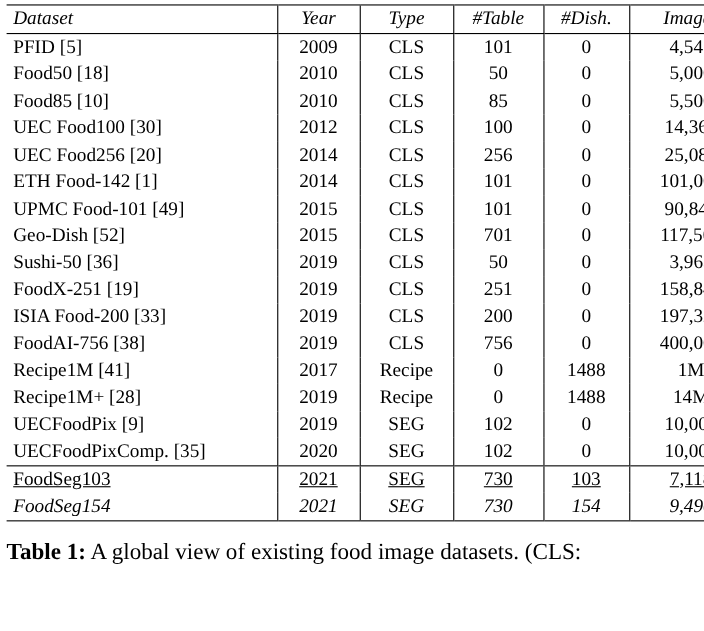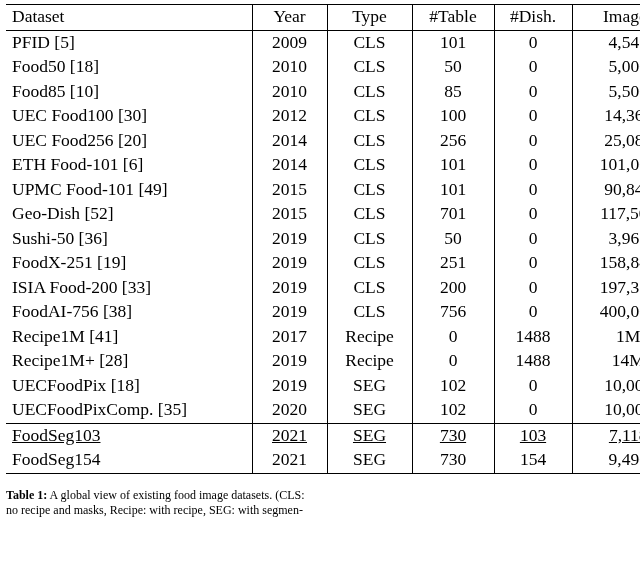--- a/index.html
+++ b/index.html
@@ -39,37 +39,37 @@
   col.c-year    { width: 75px; }
   col.c-type    { width: 85px; }
   col.c-dish    { width: 82px; }
   col.c-ingr    { width: 78px; }
   col.c-images  { width: 112px; }
 
   
   .vr { border-left: 1px solid #000; }
 
   
-  .rule-top td { border-top: 1.6px solid #000; }
+  .rule-top td { border-top: 1.6px solid #000; font-style: italic; }
   .rule-head td { border-bottom: 1.1px solid #000; }
   .rule-mid td { border-top: 1.1px solid #000; text-decoration: underline; }
-  .rule-bottom td { border-bottom: 1.6px solid #000; }
+  .rule-bottom td { border-bottom: 1.6px solid #000; font-style: italic; }
 
   .cell-left { text-align: left; }
   .cell-center { text-align: center; }
 
   .head-cell {
     font-weight: normal;
     font-size: 17.5px;
   }
 
   .caption {
     margin: 14px 6px 0 6px;
     width: 628px;
-    font-size: 12px;
+    font-size: 21px;
     line-height: 1.28;
     text-align: left;
   }
   .caption-line2 {
     
   }
 </style>
 </head>
 <body>
 
@@ -127,21 +127,21 @@
         </tr>
         <tr class="">
           <td class="cell-left">UEC Food256 [20]</td>
           <td class="cell-center vr">2014</td>
           <td class="cell-center vr">CLS</td>
           <td class="cell-center vr">256</td>
           <td class="cell-center vr">0</td>
           <td class="cell-center vr">25,088</td>
         </tr>
         <tr class="">
-          <td class="cell-left">ETH Food-101 [6]</td>
+          <td class="cell-left">ETH Food-142 [1]</td>
           <td class="cell-center vr">2014</td>
           <td class="cell-center vr">CLS</td>
           <td class="cell-center vr">101</td>
           <td class="cell-center vr">0</td>
           <td class="cell-center vr">101,000</td>
         </tr>
         <tr class="">
           <td class="cell-left">UPMC Food-101 [49]</td>
           <td class="cell-center vr">2015</td>
           <td class="cell-center vr">CLS</td>
@@ -199,21 +199,21 @@
         </tr>
         <tr class="">
           <td class="cell-left">Recipe1M+ [28]</td>
           <td class="cell-center vr">2019</td>
           <td class="cell-center vr">Recipe</td>
           <td class="cell-center vr">0</td>
           <td class="cell-center vr">1488</td>
           <td class="cell-center vr">14M</td>
         </tr>
         <tr class="">
-          <td class="cell-left">UECFoodPix [18]</td>
+          <td class="cell-left">UECFoodPix [9]</td>
           <td class="cell-center vr">2019</td>
           <td class="cell-center vr">SEG</td>
           <td class="cell-center vr">102</td>
           <td class="cell-center vr">0</td>
           <td class="cell-center vr">10,000</td>
         </tr>
         <tr class="">
           <td class="cell-left">UECFoodPixComp. [35]</td>
           <td class="cell-center vr">2020</td>
           <td class="cell-center vr">SEG</td>
@@ -235,16 +235,15 @@
           <td class="cell-center vr">SEG</td>
           <td class="cell-center vr">730</td>
           <td class="cell-center vr">154</td>
           <td class="cell-center vr">9,490</td>
         </tr>
       </tbody>
   </table>
 
   <div class="caption">
     <span style="font-weight:bold;">Table 1:</span><span> A global view of existing food image datasets. (CLS:</span>
-    <div class="caption-line2">no recipe and masks, Recipe: with recipe, SEG: with segmen-</div>
   </div>
 
 </div>
 
 </body></html>

